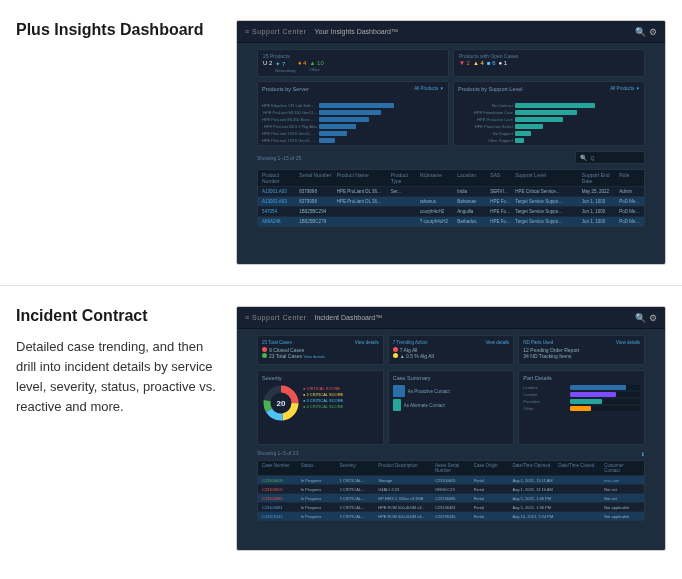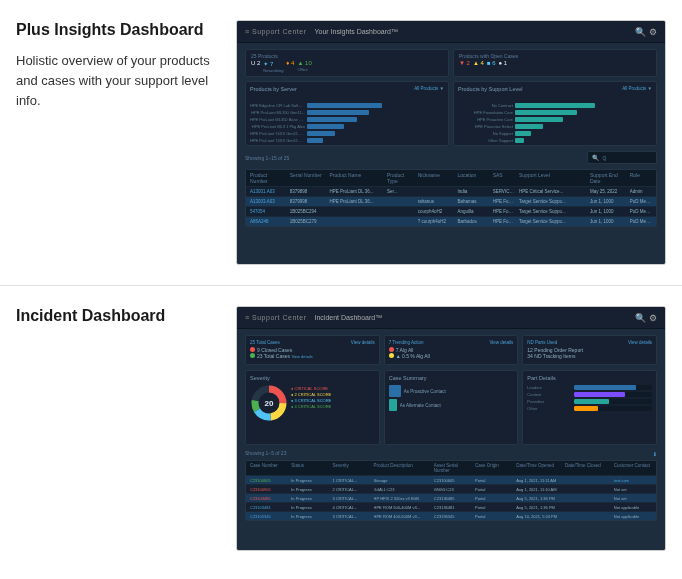--- a/index.html
+++ b/index.html
@@ -79,21 +79,21 @@
       margin-left: 8px;
     }
 
     .dash-topbar-icons {
       margin-left: auto;
       color: #aaa;
       font-size: 9px;
     }
 
     .dash-content {
-      padding: 6px 8px;
+      padding: 6px 20px;
     }
 
     .metric-box {
       background: #162030;
       border: 1px solid #253545;
       border-radius: 2px;
       padding: 3px 5px;
       flex: 1;
     }
 
@@ -370,21 +370,20 @@
       font-size: 5px;
       margin-bottom: 2px;
     }
   </style>
 </head>
 <body>
 
 <div class="section">
   <div class="section-text">
     <div class="section-title">Plus Insights Dashboard</div>
-    <div class="section-desc">Holistic overview of your products and cases with your support level info.</div>
   </div>
   <div class="screenshot-container">
     <div class="dash-inner">
 
       <div class="dash-topbar">
         <span class="dash-topbar-logo">≡ Support Center</span>
         <span class="dash-topbar-title">Your Insights Dashboard™</span>
         <span class="dash-topbar-icons">🔍 ⚙</span>
       </div>
 
@@ -548,21 +547,22 @@
             <span class="td" style="flex:0.5;">PoD Member</span>
           </div>
         </div>
       </div>
     </div>
   </div>
 </div>
 
 <div class="section" style="border-bottom:none;">
   <div class="section-text">
-    <div class="section-title">Incident Dashboard</div>
+    <div class="section-title">Incident Contract</div>
+    <div class="section-desc">Detailed case trending, and then drill into incident details by service level, severity, status, proactive vs. reactive and more.</div>
   </div>
   <div class="screenshot-container">
     <div class="dash-inner">
 
       <div class="dash-topbar">
         <span class="dash-topbar-logo">≡ Support Center</span>
         <span class="dash-topbar-title">Incident Dashboard™</span>
         <span class="dash-topbar-icons">🔍 ⚙</span>
       </div>
 

